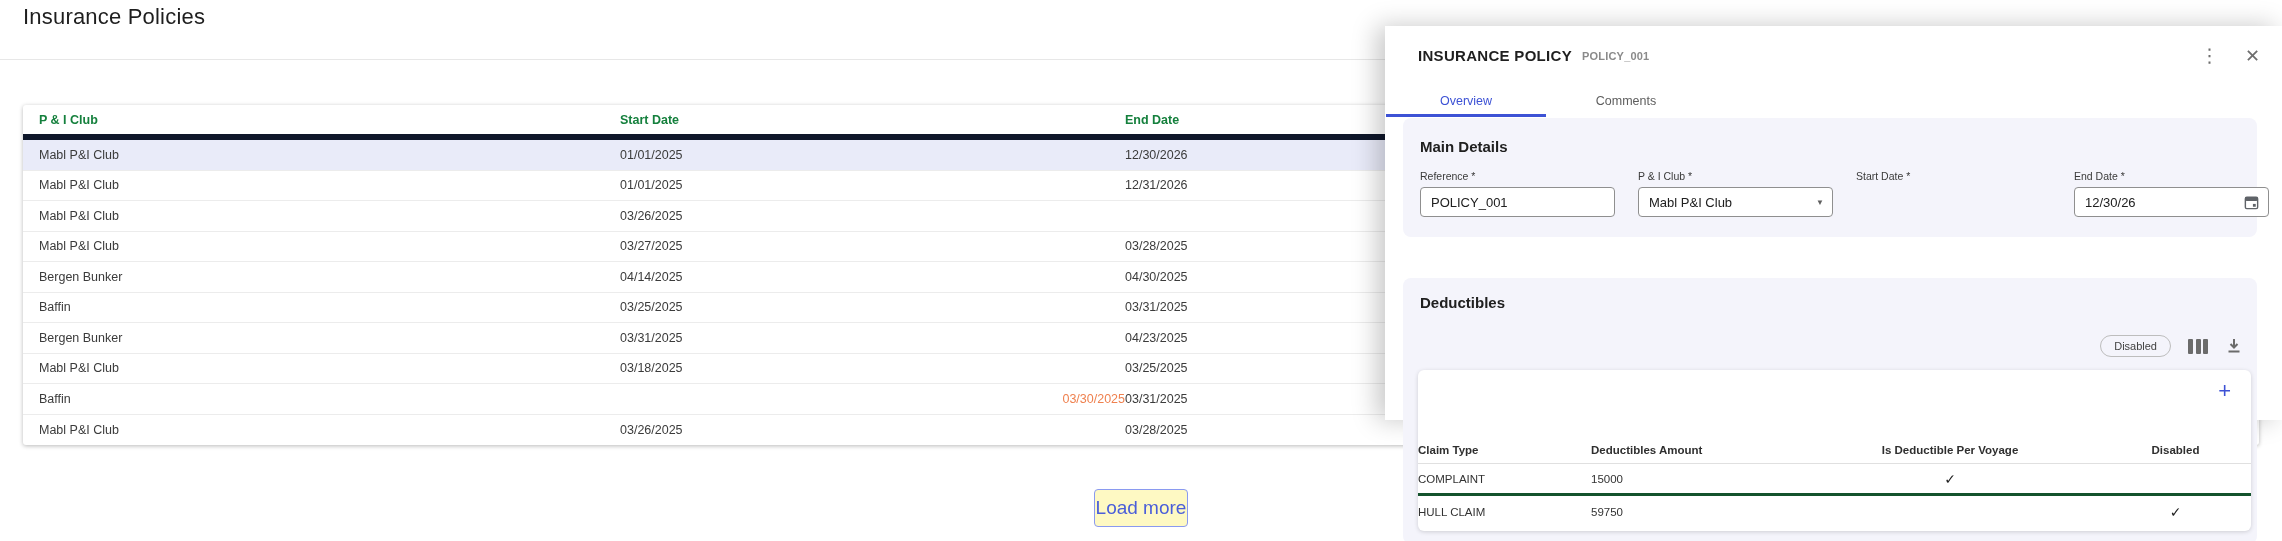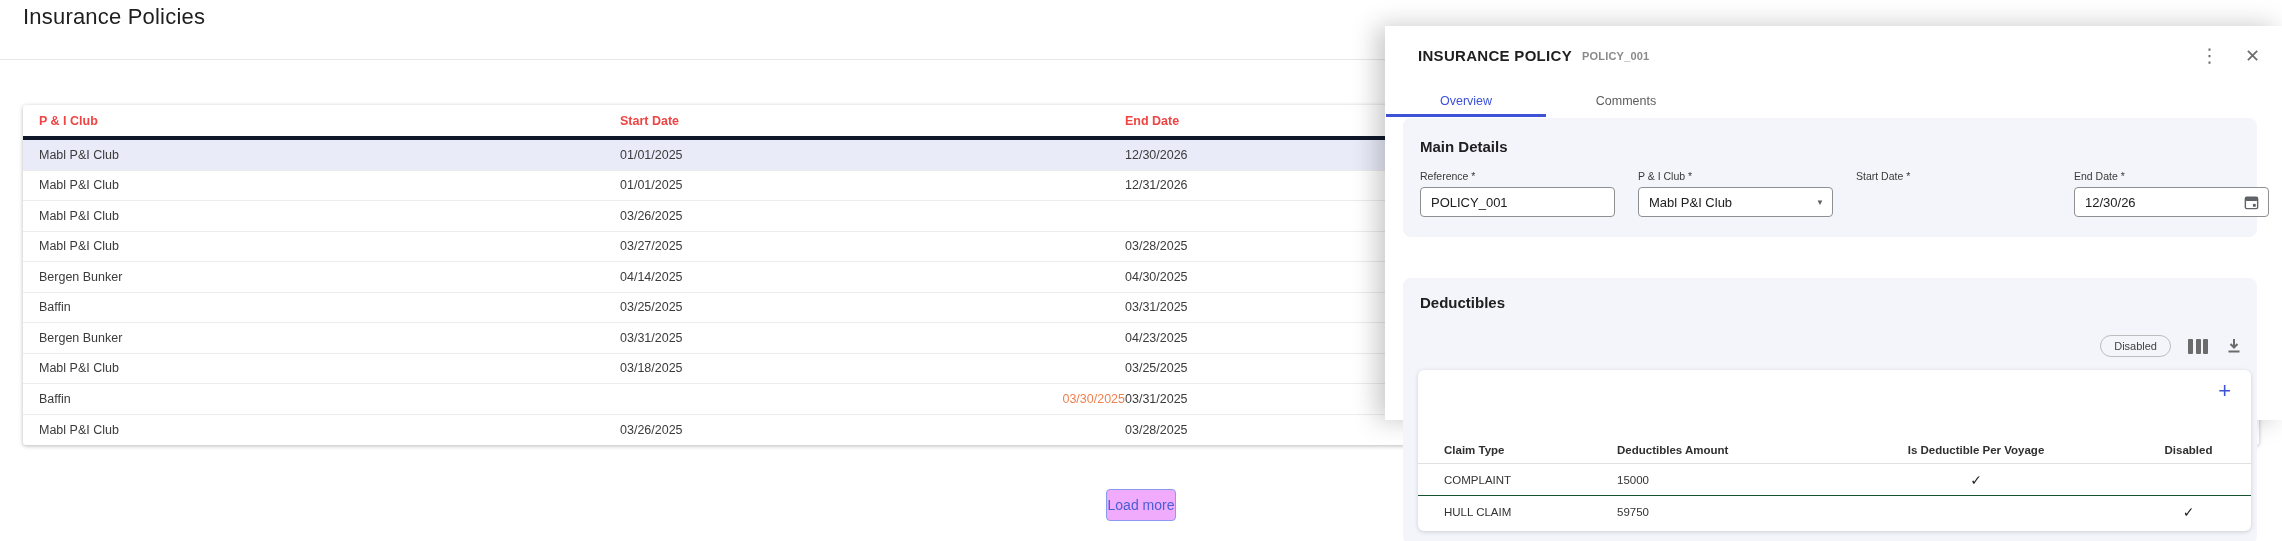--- a/index.html
+++ b/index.html
@@ -7,30 +7,30 @@
   body { font-family:"Liberation Sans", sans-serif; color:#3c3c3c; }
   .app { position:relative; width:2282px; height:541px; background:#fff; overflow:hidden; }
 
   
   .page-title { position:absolute; left:23px; top:4px; font-size:22px; font-weight:500; color:#1e1e1e; letter-spacing:.2px; }
   .title-divider { position:absolute; left:0; top:59px; width:2282px; height:1px; background:#e7e7e7; }
 
   .policies-card { position:absolute; left:23px; top:105px; width:2236px; background:#fff;
     border-radius:3px; box-shadow:0 1px 4px rgba(0,0,0,.28); }
   .prow { display:grid; grid-template-columns:581px 505px 1fr; align-items:center; padding-left:16px; }
-  .phead { height:35px; font-size:12.5px; font-weight:700; color:#ef4444; border-bottom:4px solid #0f172a; }
+  .phead { height:35px; font-size:12.5px; font-weight:700; color:#15803d; border-bottom:6px solid #0f172a; }
   .pbody .prow { height:30.5px; font-size:12.5px; color:#3b3b3b; border-bottom:1px solid #ececec; }
   .pbody .prow:last-child { border-bottom:none; }
   .prow.selected { background:#e9ebf9; }
   .cell-link { color:#5b79e4; }
   .cell-warn { color:#ef814f;text-align:right; }
 
   .load-more-wrap { position:absolute; left:23px; top:489px; width:2236px; text-align:center; }
-  .load-more-btn { display:inline-block; background:#f0abfc; border:1px solid #8a9af0; color:#4a5ed9;
-    font-family:inherit; font-size:14px; padding:7px 1px; border-radius:4px; cursor:pointer; }
+  .load-more-btn { display:inline-block; background:#fef9c3; border:1px solid #8a9af0; color:#4a5ed9;
+    font-family:inherit; font-size:19px; padding:7px 1px; border-radius:4px; cursor:pointer; }
 
   
   .panel { position:absolute; left:1385px; top:0; width:897px; height:394px; background:#fff;
     box-shadow:-8px 0 24px rgba(0,0,0,.22); z-index:5;margin-top:26px; }
   .panel-header { position:absolute; left:33px; top:18px; right:20px; display:flex; align-items:center; }
   .panel-title { font-size:15px; font-weight:700; color:#1f1f1f; letter-spacing:.3px; }
   .panel-subtitle { font-size:11px; color:#8a8a8a; margin-left:10px; font-weight:700; letter-spacing:.2px; }
   .panel-actions { margin-left:auto; display:flex; align-items:center; gap:22px; }
   .icon-btn { background:none; border:none; color:#6e6e6e; font-size:18px; line-height:1; cursor:pointer; padding:2px; font-family:inherit; }
   .kebab { font-size:19px; letter-spacing:0; }
@@ -62,24 +62,24 @@
     font-size:11px; color:#424242; font-family:inherit; cursor:pointer; }
   .viewcol-icon { display:flex; gap:2.5px; cursor:pointer; }
   .viewcol-icon i { display:block; width:5px; height:15px; background:#6b6b6b; border-radius:1px; }
   .dl-icon { cursor:pointer; display:flex; }
 
   .ded-inner-card { position:absolute; left:15px; top:92px; width:833px; height:161px; background:#fff;
     border-radius:6px; box-shadow:0 1px 4px rgba(0,0,0,.16); }
   .add-btn { position:absolute; right:16px; top:6px; background:none; border:none; color:#3d52d5;
     font-size:22px; font-weight:400; cursor:pointer; font-family:inherit; line-height:1; padding:4px; }
   .ded-table { position:absolute; left:0; top:66px; width:100%; }
-  .drow { display:grid; grid-template-columns:173px 209px 300px 1fr; align-items:center; padding-left:26px; }
+  .drow { display:grid; grid-template-columns:173px 209px 300px 1fr; align-items:center; padding-left:0; }
   .drow > :nth-child(3), .drow > :nth-child(4) { text-align:center; }
   .dhead { height:28px; font-size:11.5px; font-weight:700; color:#2f2f2f; border-bottom:1px solid #e0e0e0; }
-  .dbody .drow { height:32px; font-size:11.5px; color:#333; border-bottom:1px solid #14532d; }
+  .dbody .drow { height:32px; font-size:11.5px; color:#333; border-bottom:3px solid #14532d; }
   .dbody .drow:last-child { border-bottom:none; }
   .checkmark { font-size:14px; color:#222; }
 </style>
 </head>
 <body>
 
 <div class="app">
 
   <h1 class="page-title">Insurance Policies</h1>
   <div class="title-divider"></div>

